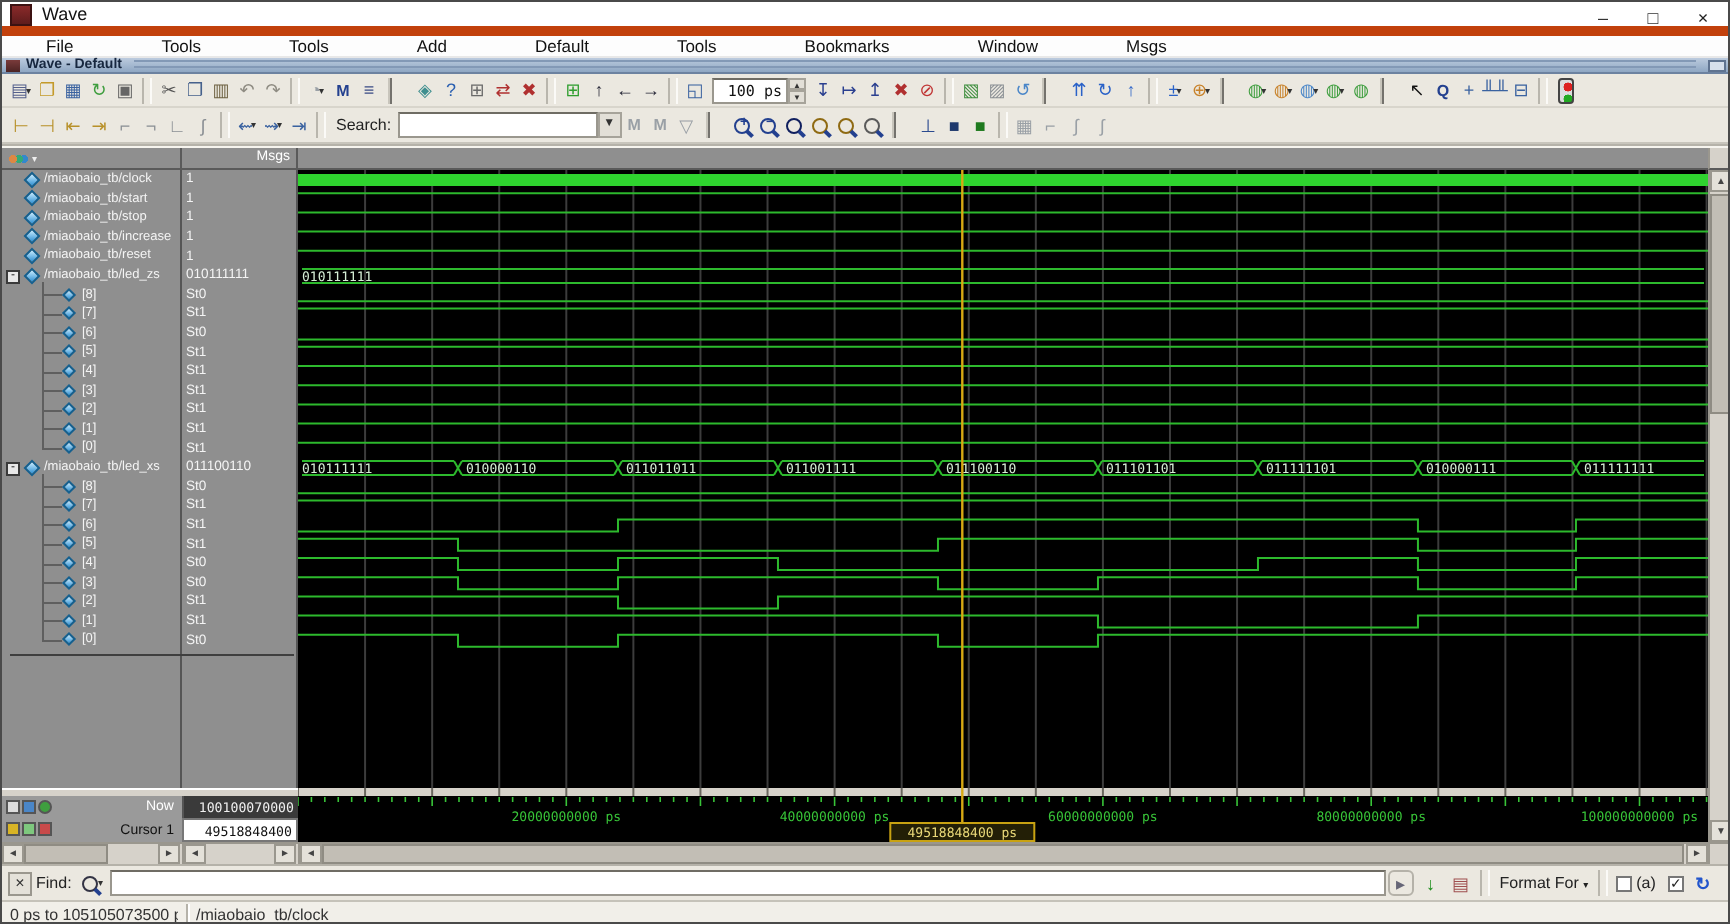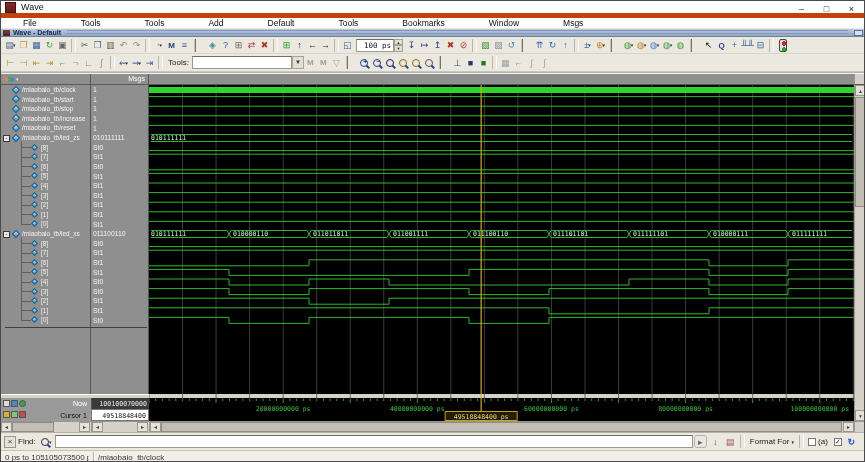--- a/index.html
+++ b/index.html
@@ -335,21 +335,21 @@
         <span class="dd">▾</span>
       </span>
       <span class="tbtn">
         <span style="color: rgb(58, 98, 160);">⇝</span>
         <span class="dd">▾</span>
       </span>
       <span class="tbtn">
         <span style="color: rgb(58, 98, 160);">⇥</span>
       </span>
       <span class="sep"></span>
-      <span class="tblabel">Tools:</span>
+      <span class="tblabel">Search:</span>
       <span class="combo">
         <span class="combofield"></span>
         <span class="combobtn">▼</span>
       </span>
       <span class="tbtn">
         <span style="color: rgb(154, 160, 166); font-weight: bold; font-size: 8px;">M</span>
       </span>
       <span class="tbtn">
         <span style="color: rgb(154, 160, 166); font-weight: bold; font-size: 8px;">M</span>
       </span>

